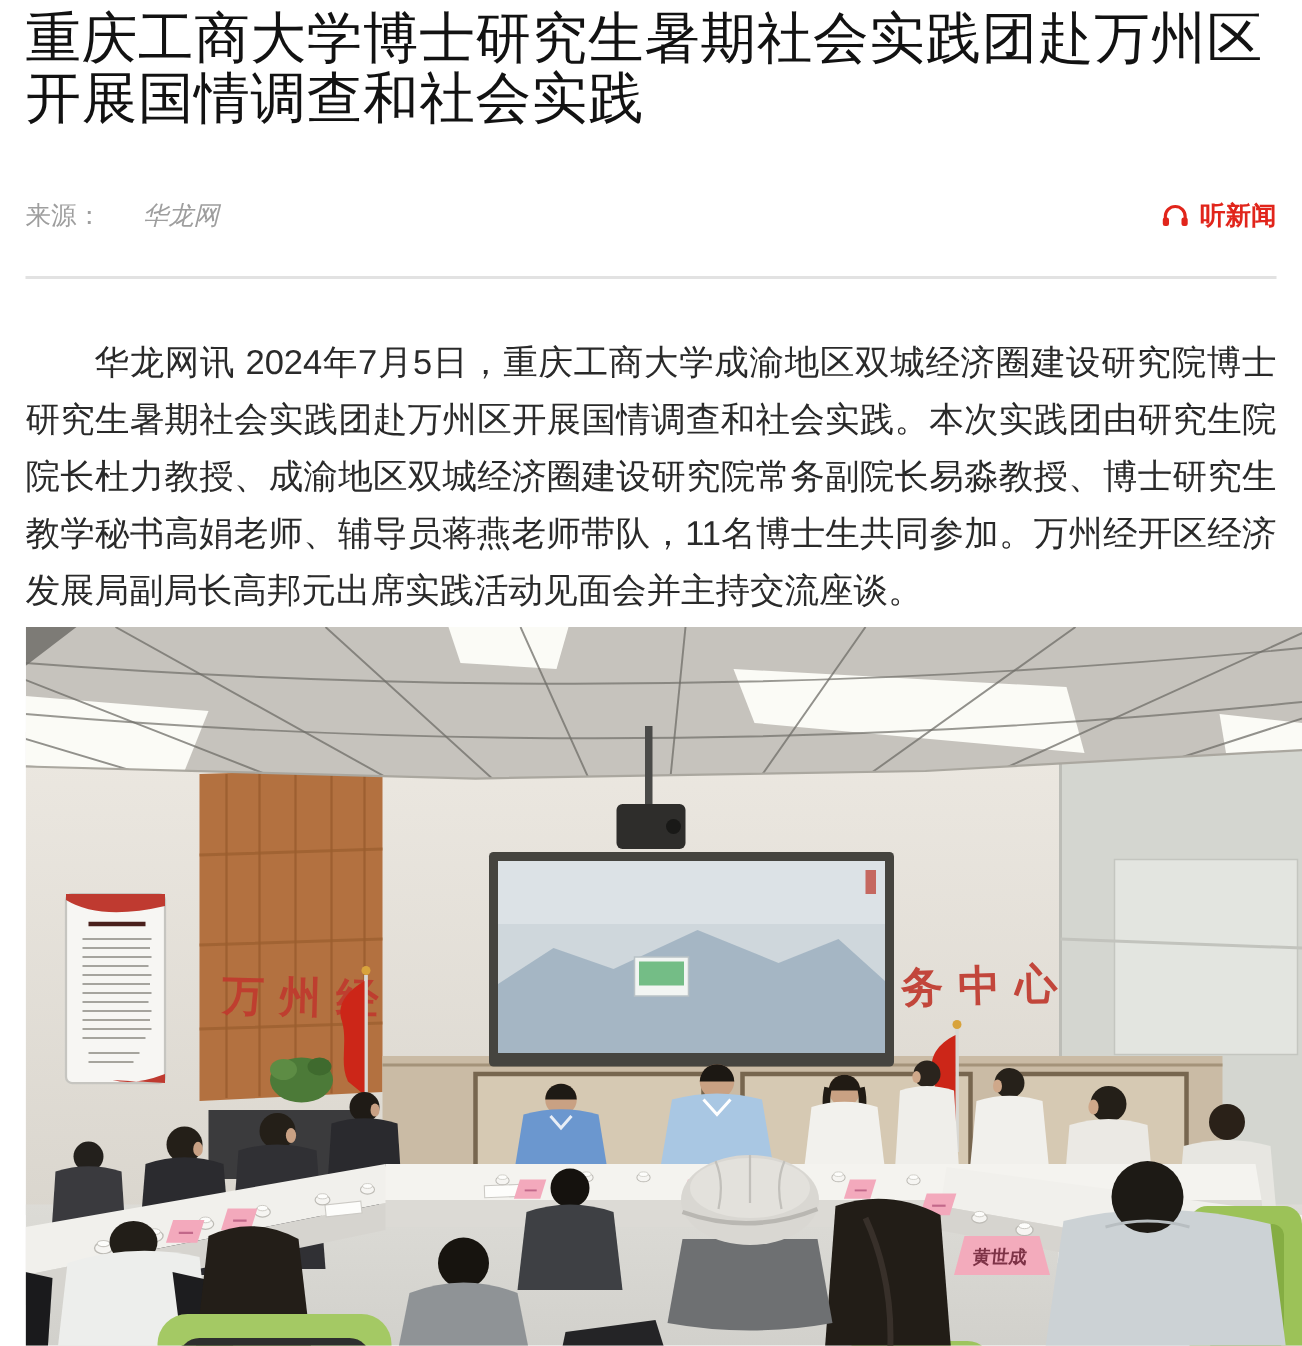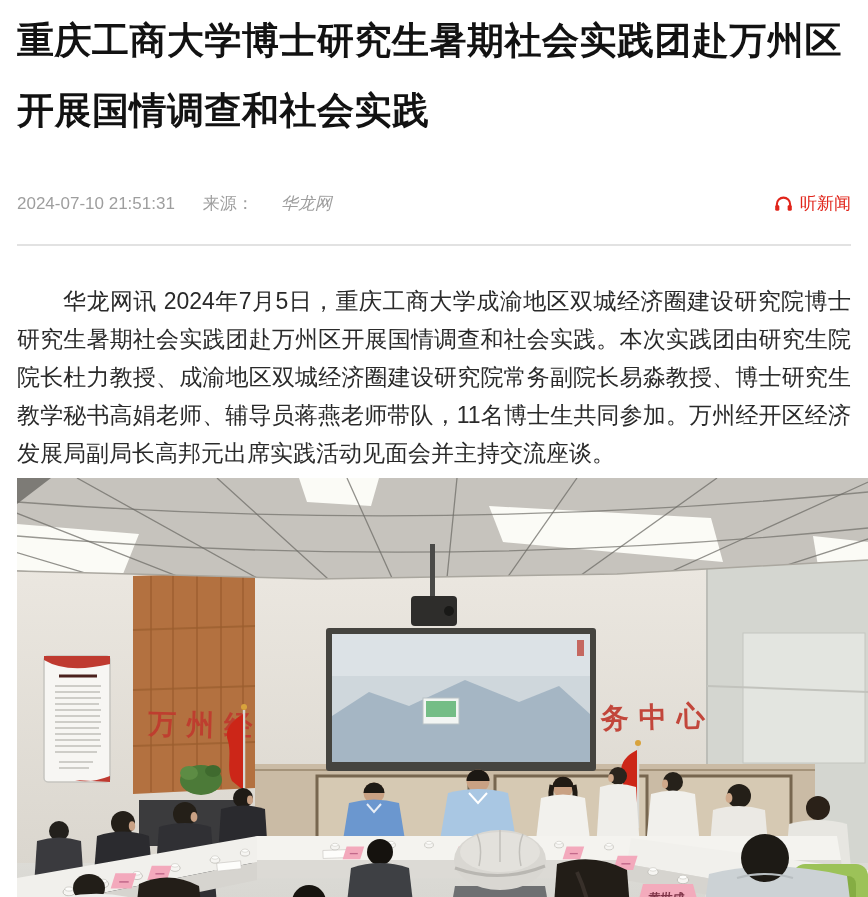--- a/index.html
+++ b/index.html
@@ -1,42 +1,41 @@
 <!DOCTYPE html>
 <html style="--accent: #e1251b;"><head>
 <meta charset="utf-8">
 <style>
   html,body{margin:0;padding:0;background:#ffffff;}
   body{width:868px;height:897px;overflow:hidden;
        font-family:"Liberation Sans","DejaVu Sans",sans-serif;}
   .page{width:834px;padding:0 17px;}
-  h1.title{margin:6px 0 0 0;font-size:37px;line-height:70px;font-weight:700;
+  h1.title{margin:6px 0 0 0;font-size:37px;line-height:40px;font-weight:400;
            color:#121212;letter-spacing:0.5px;}
   .meta{display:flex;align-items:center;margin-top:46px;font-size:17px;color:#9e9e9e;}
   .meta .date{margin-right:28px;}
   .meta .src{margin-left:27px;font-style:italic;}
   .listen{margin-left:auto;display:flex;align-items:center;gap:7px;background:none;border:none;
-          padding:0;color:var(--accent,#e1251b);font-size:17px;font-weight:400;cursor:pointer;
+          padding:0;color:var(--accent,#e1251b);font-size:17px;font-weight:700;cursor:pointer;
           font-family:inherit;}
   .listen svg{display:block;}
   .divider{margin-top:29px;border-top:2px solid #e2e2e2;height:0;}
   p.body-text{margin:36px 0 0 0;font-size:23px;line-height:38px;color:#2a2a2a;
               text-align:justify;text-indent:2em;}
   figure.photo{margin:6px -17px 0 0;width:851px;height:494px;overflow:hidden;}
   figure.photo svg{display:block;width:851px;height:494px;}
 </style>
 </head>
 <body>
 
 <div class="page">
 
   <h1 class="title">重庆工商大学博士研究生暑期社会实践团赴万州区开展国情调查和社会实践</h1>
 
   <div class="meta">
-    <span class="date">2024-07-10 21:51:31</span>
     <span class="src-label">来源：</span>
     <span class="src">华龙网</span>
     <button class="listen">
       <svg width="19" height="17" viewBox="0 0 20 18">
         <path d="M3 13 v-3.2 a7 7 0 0 1 14 0 V13" fill="none" stroke="currentColor" stroke-width="2.2"></path>
         <rect x="1.2" y="10.6" width="4.4" height="6" rx="1.6" fill="currentColor"></rect>
         <rect x="14.4" y="10.6" width="4.4" height="6" rx="1.6" fill="currentColor"></rect>
       </svg>
       <span>听新闻</span>
     </button>

